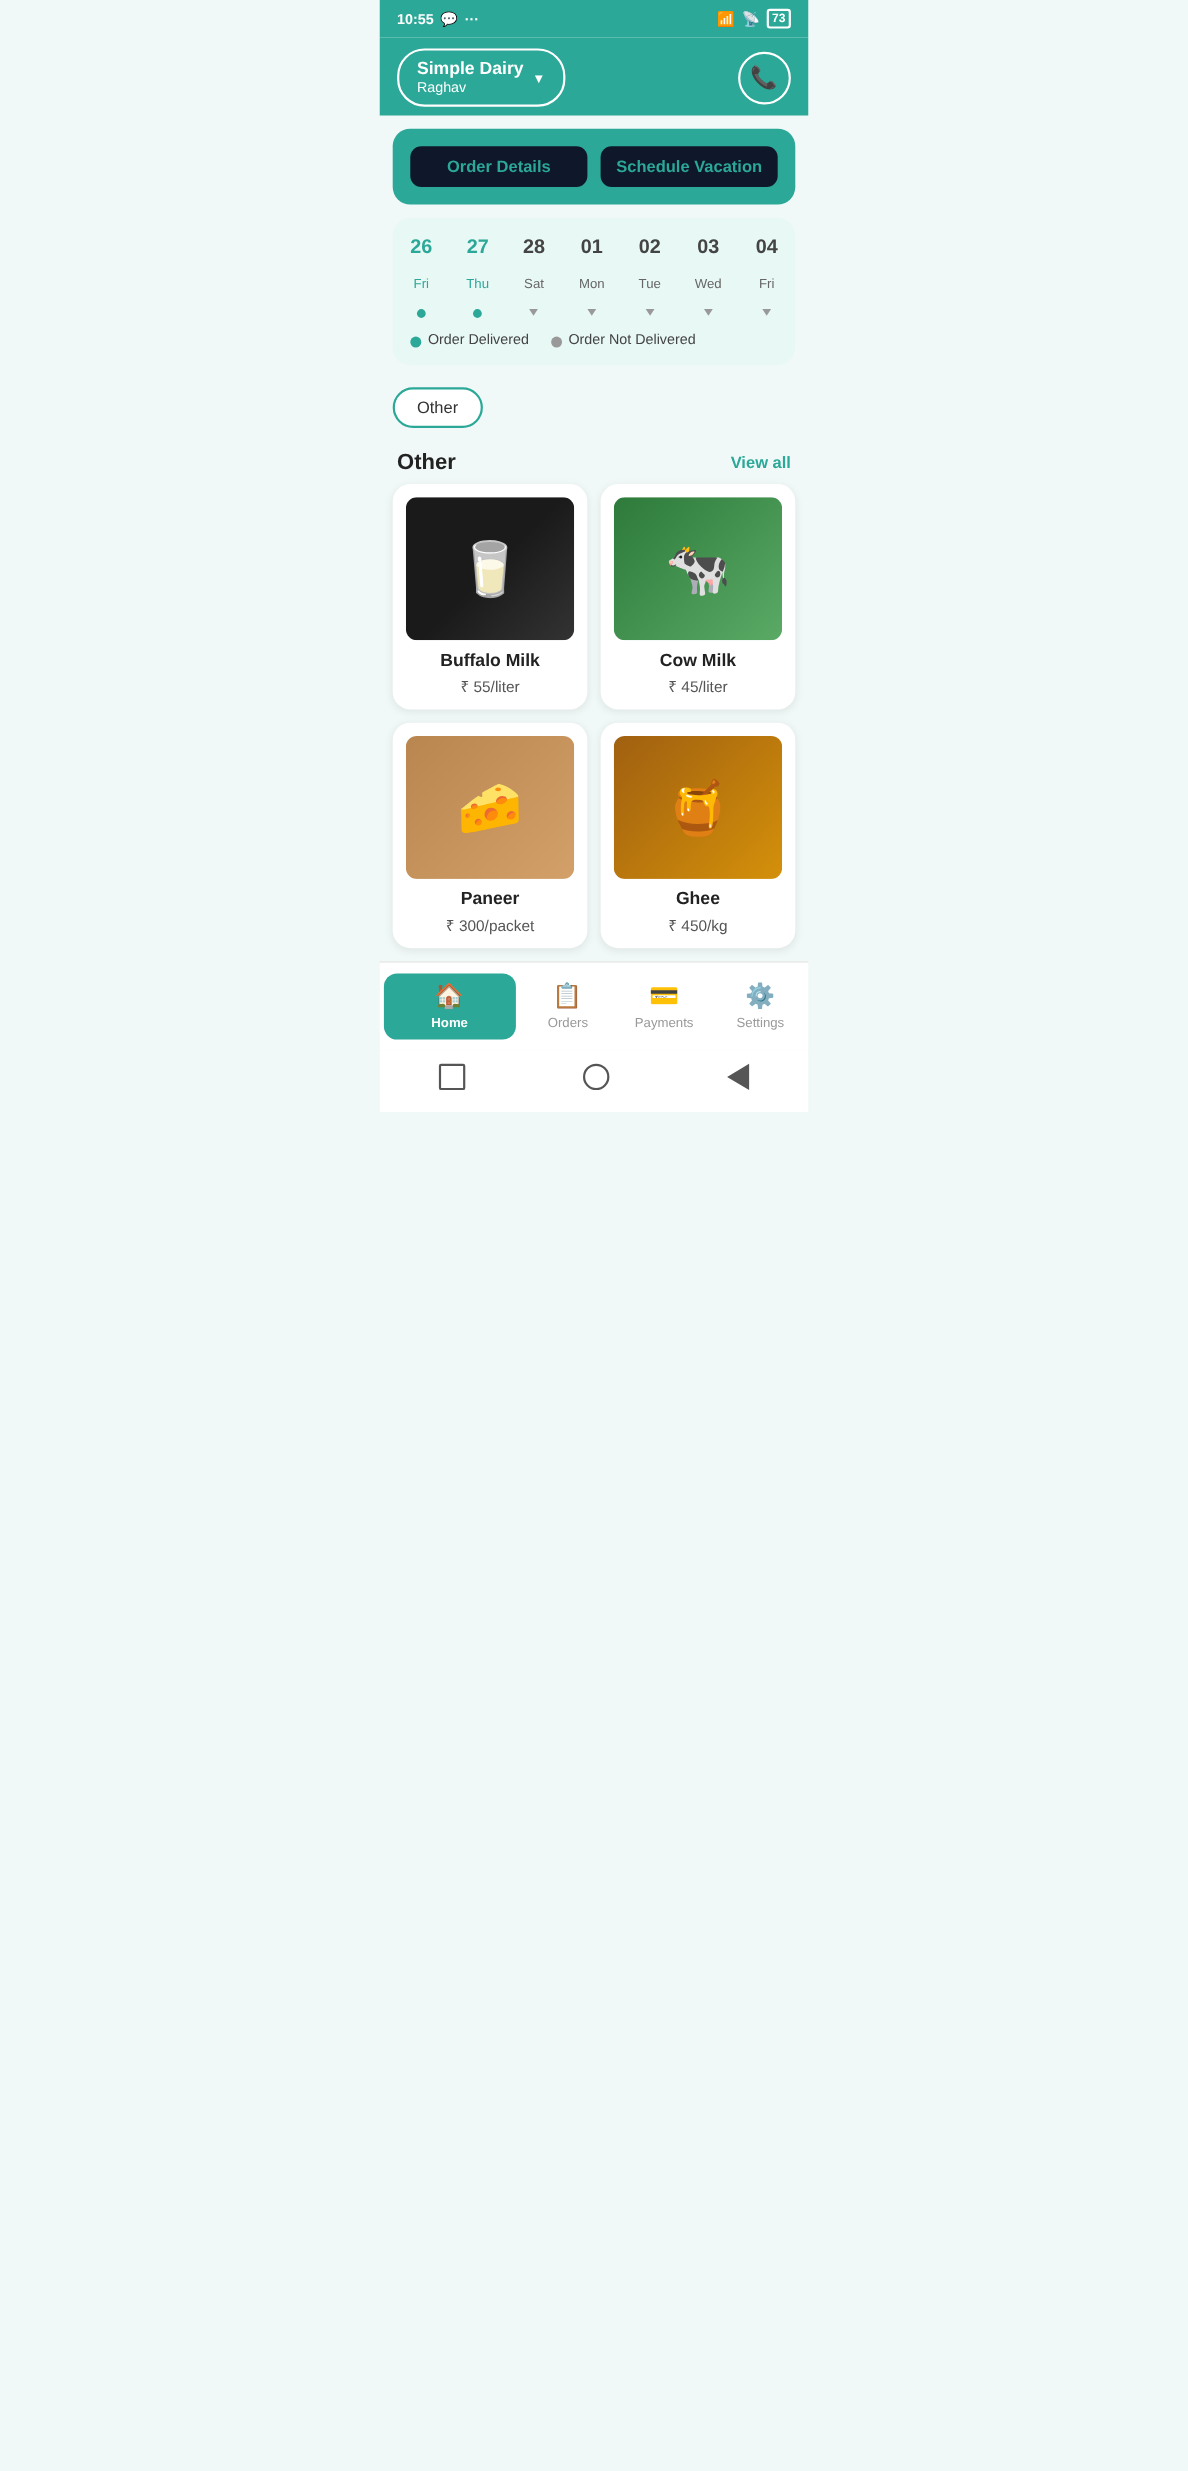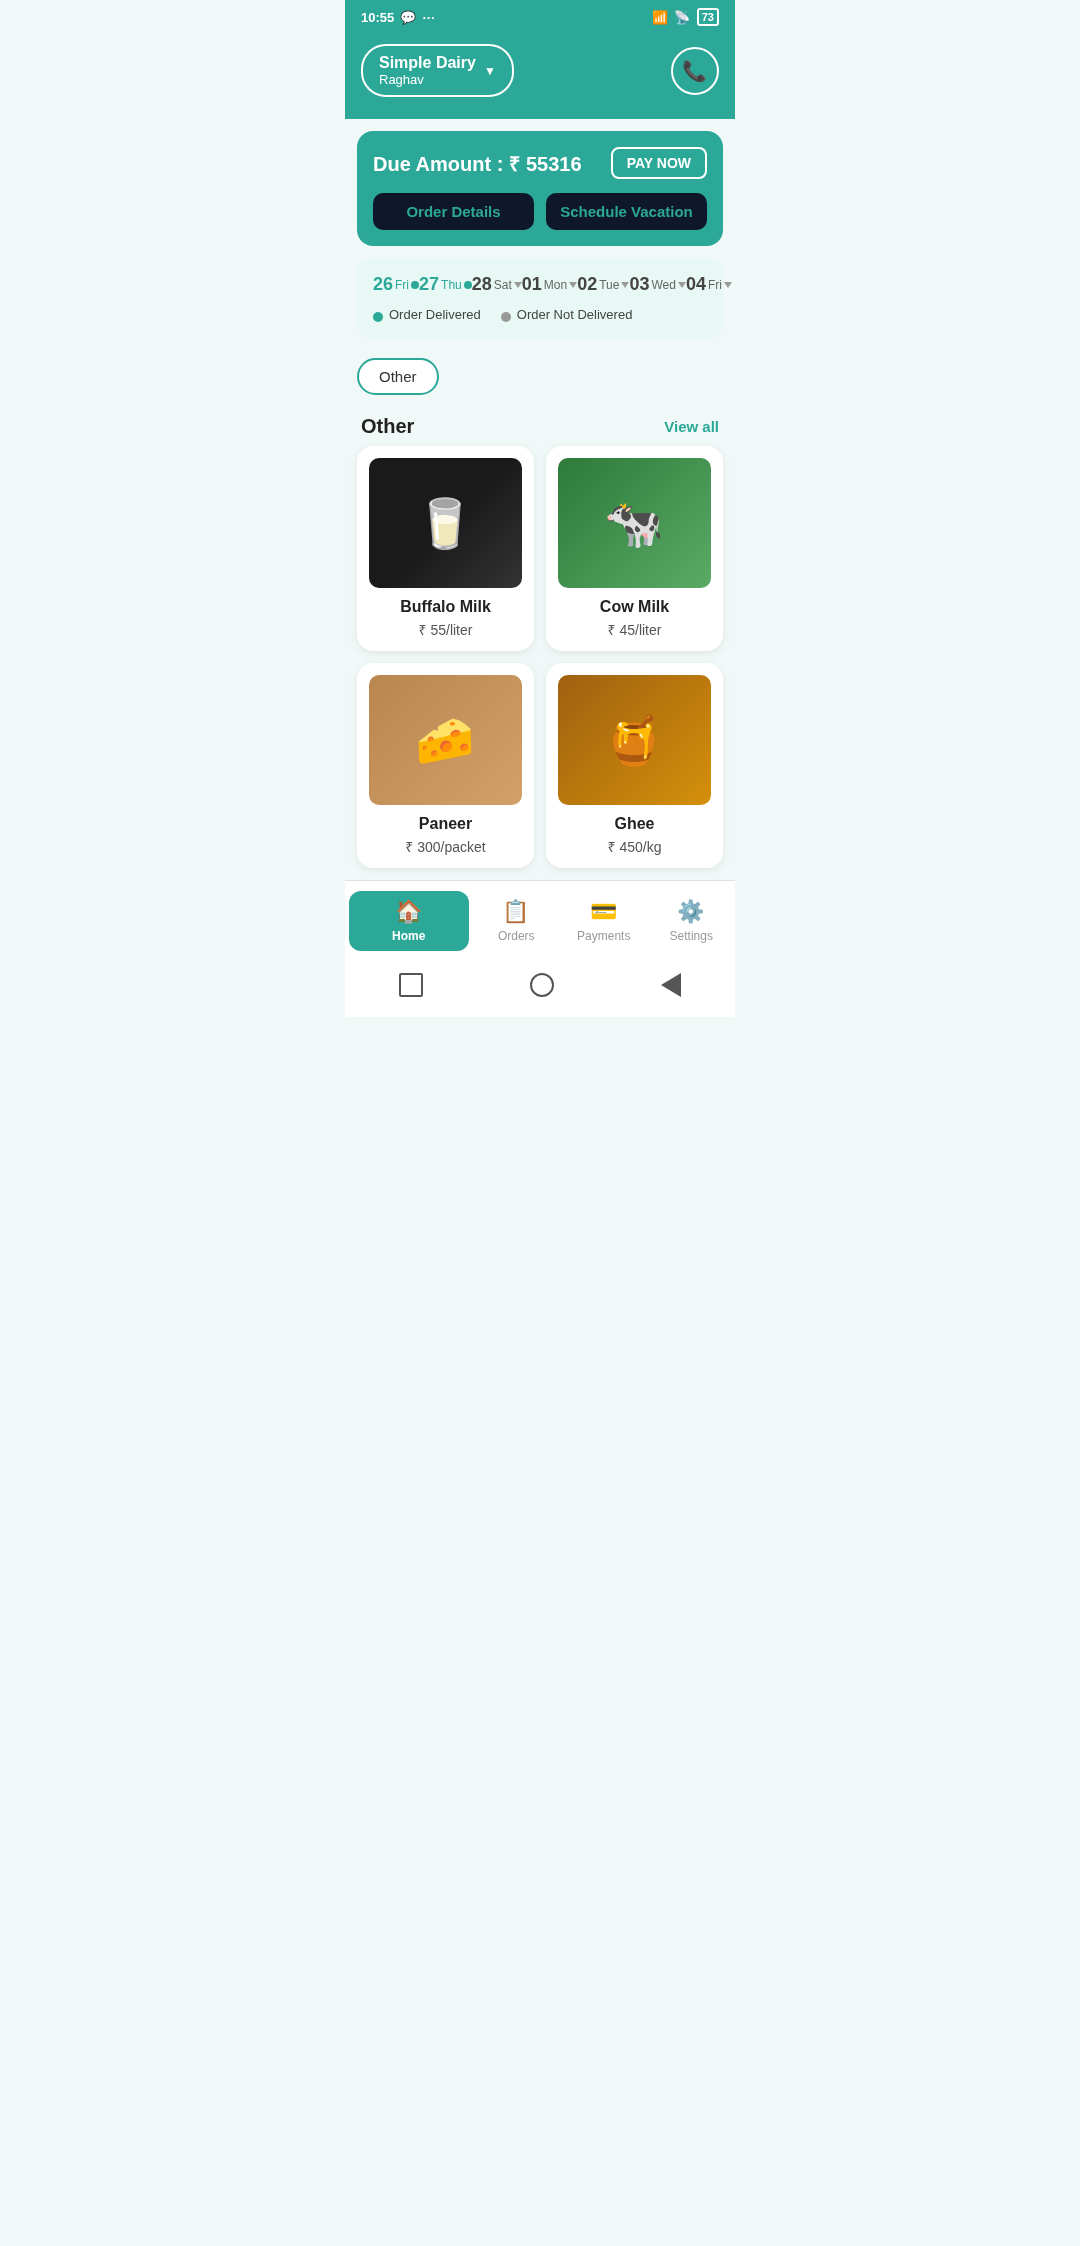--- a/index.html
+++ b/index.html
@@ -33,21 +33,21 @@
       font-size: 11px;
       position: relative;
     }
 
     
     .header {
       background: #2ba898;
       display: flex;
       justify-content: space-between;
       align-items: center;
-      padding: 10px 16px 22px;
+      padding: 10px 16px 8px;
     }
     .store-selector {
       border: 2px solid white;
       border-radius: 25px;
       padding: 8px 16px;
       color: white;
       display: flex;
       align-items: center;
       gap: 8px;
     }
@@ -114,23 +114,23 @@
       padding: 16px;
     }
     .date-row {
       display: flex;
       justify-content: space-between;
       align-items: flex-start;
       margin-bottom: 12px;
     }
     .date-item {
       display: flex;
-      flex-direction: row;
-      align-items: center;
-      gap: 2px;
+      flex-direction: column;
+      align-items: center;
+      gap: 16px;
     }
     .date-num {
       font-size: 18px;
       font-weight: 700;
       color: #444;
     }
     .date-num.active { color: #2ba898; }
     .date-day {
       font-size: 12px;
       color: #666;
@@ -324,24 +324,20 @@
       <span class="store-sub">Raghav</span>
     </div>
     <span class="dropdown-arrow">▼</span>
   </div>
   <div class="phone-btn">
     <span>📞</span>
   </div>
 </div>
 
 <div class="due-card">
-  <div class="due-row">
-    <span class="due-amount">Due Amount : ₹ 55316</span>
-    <button class="pay-now-btn">PAY NOW</button>
-  </div>
   <div class="card-buttons">
     <div class="card-btn">Order Details</div>
     <div class="card-btn">Schedule Vacation</div>
   </div>
 </div>
 
 <div class="calendar-strip">
   <div class="date-row">
 
   <div class="date-item">

